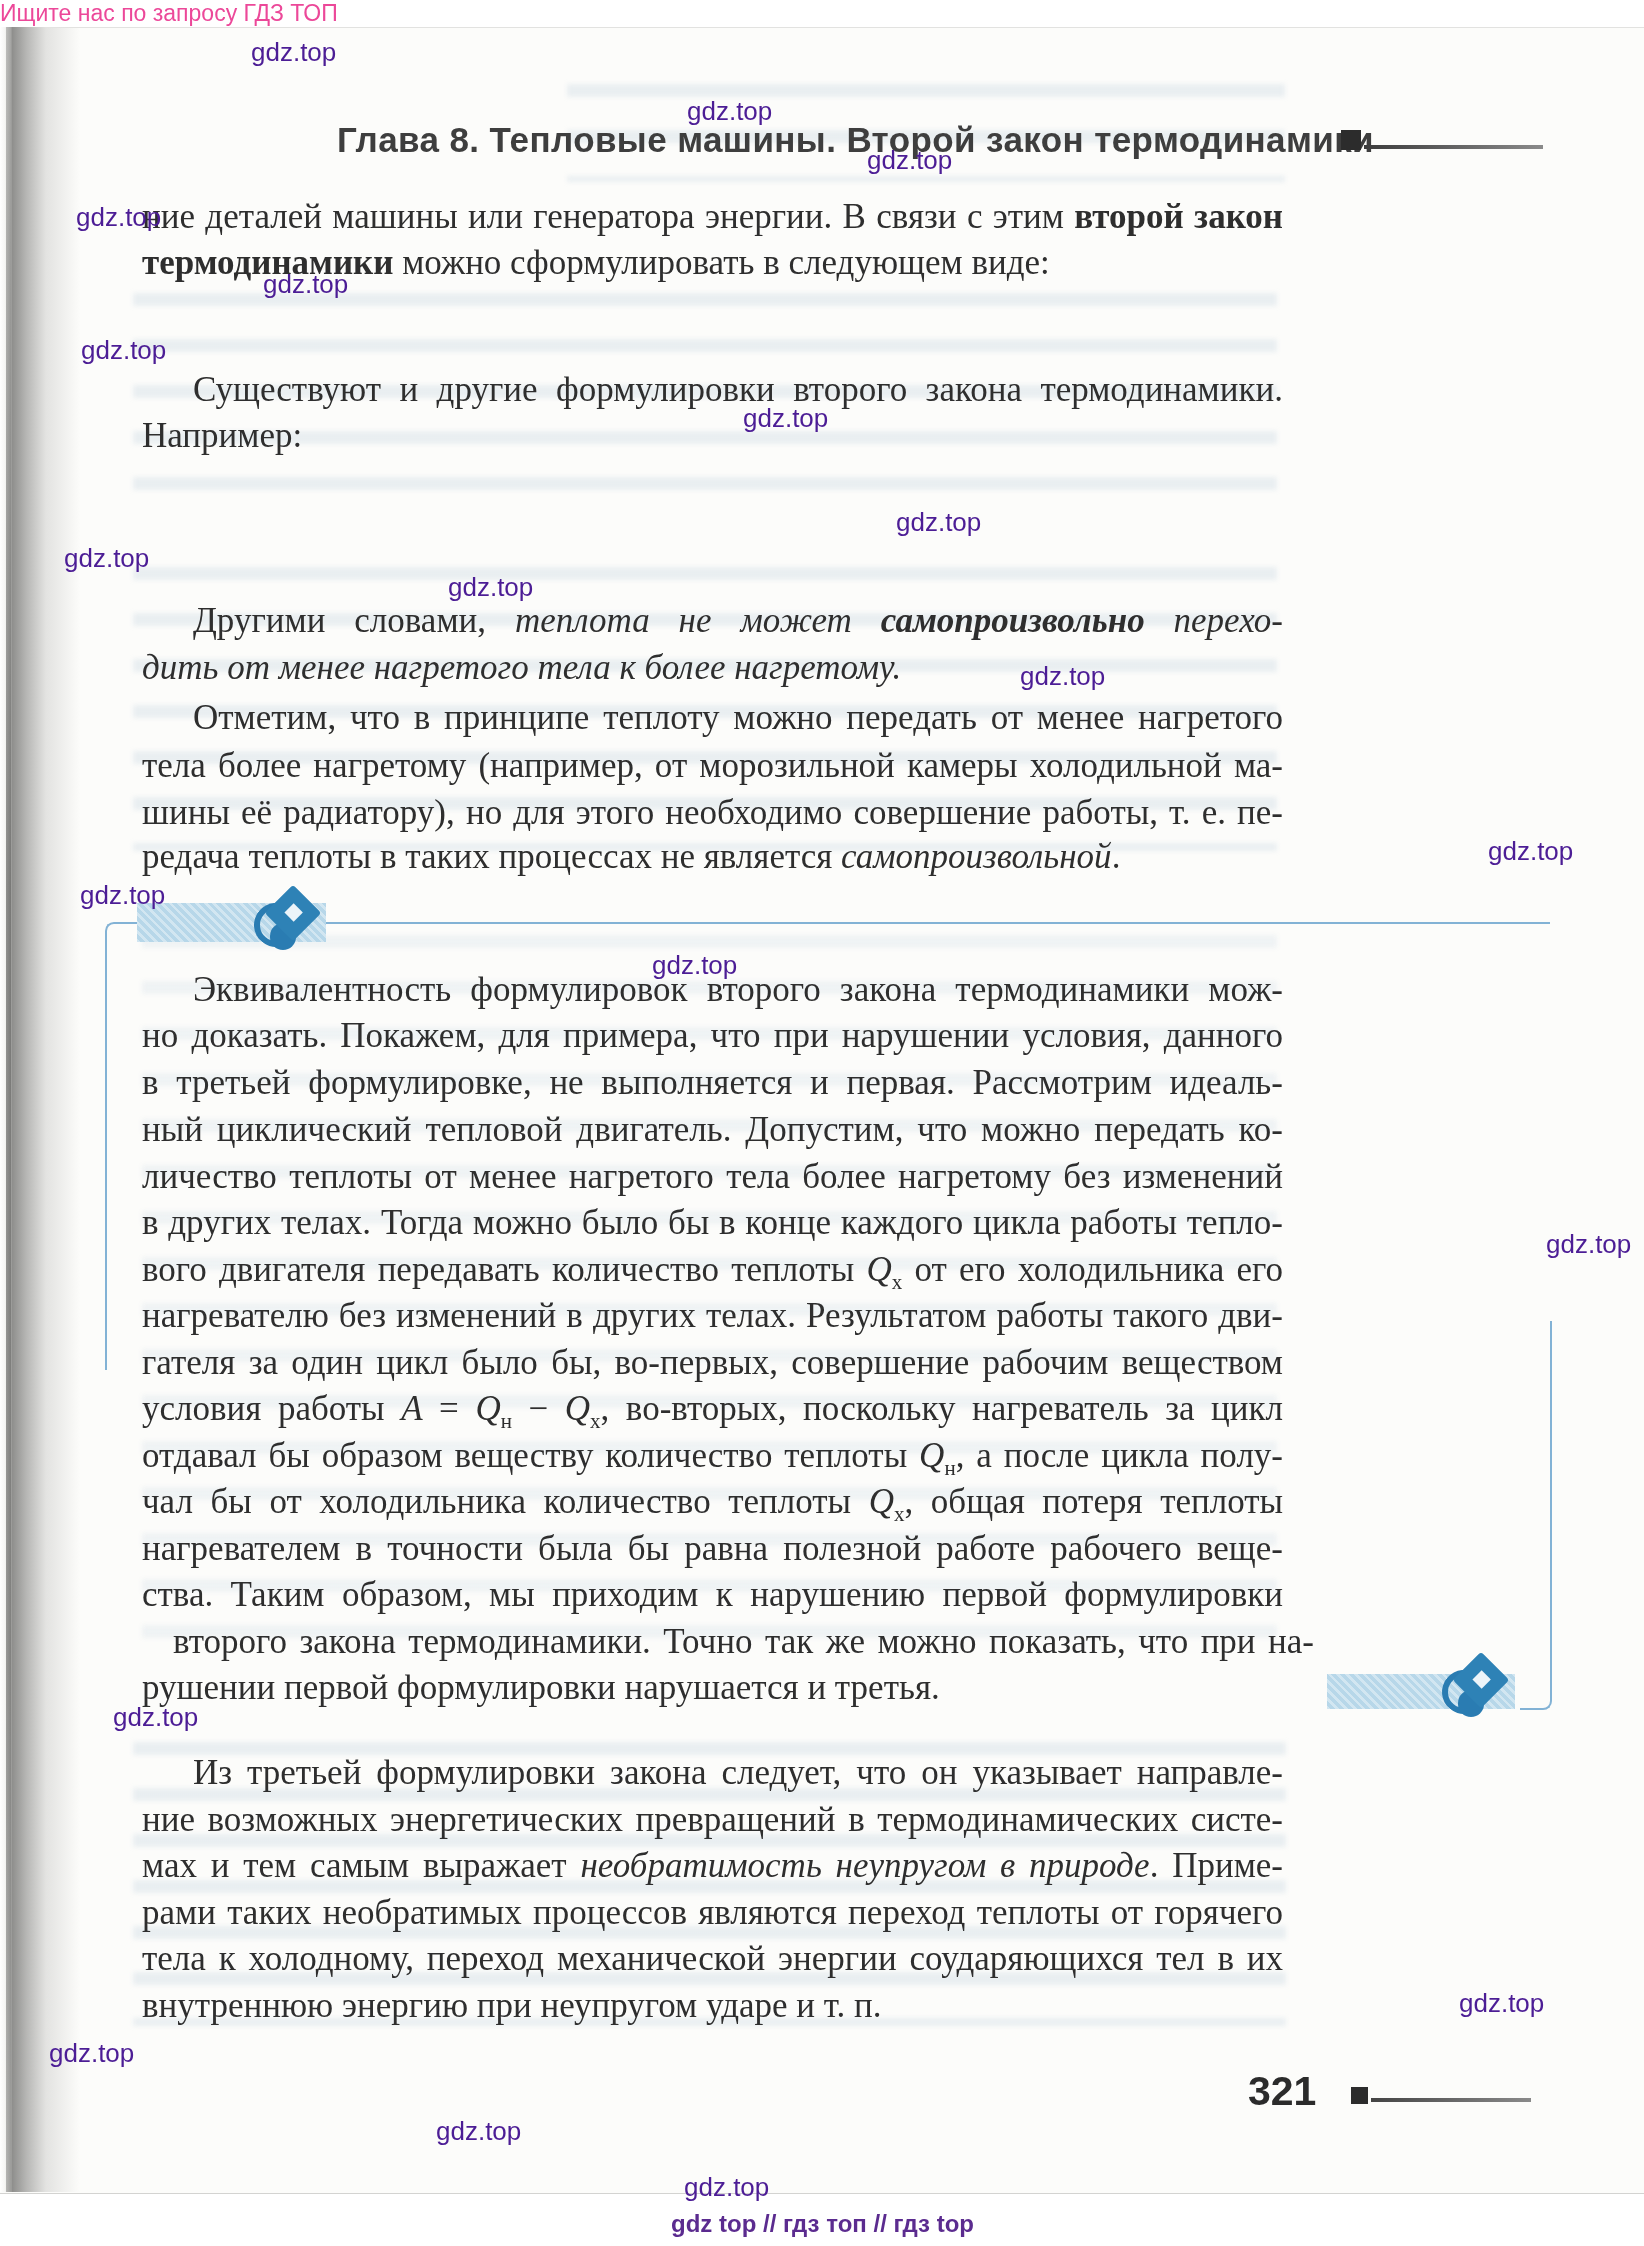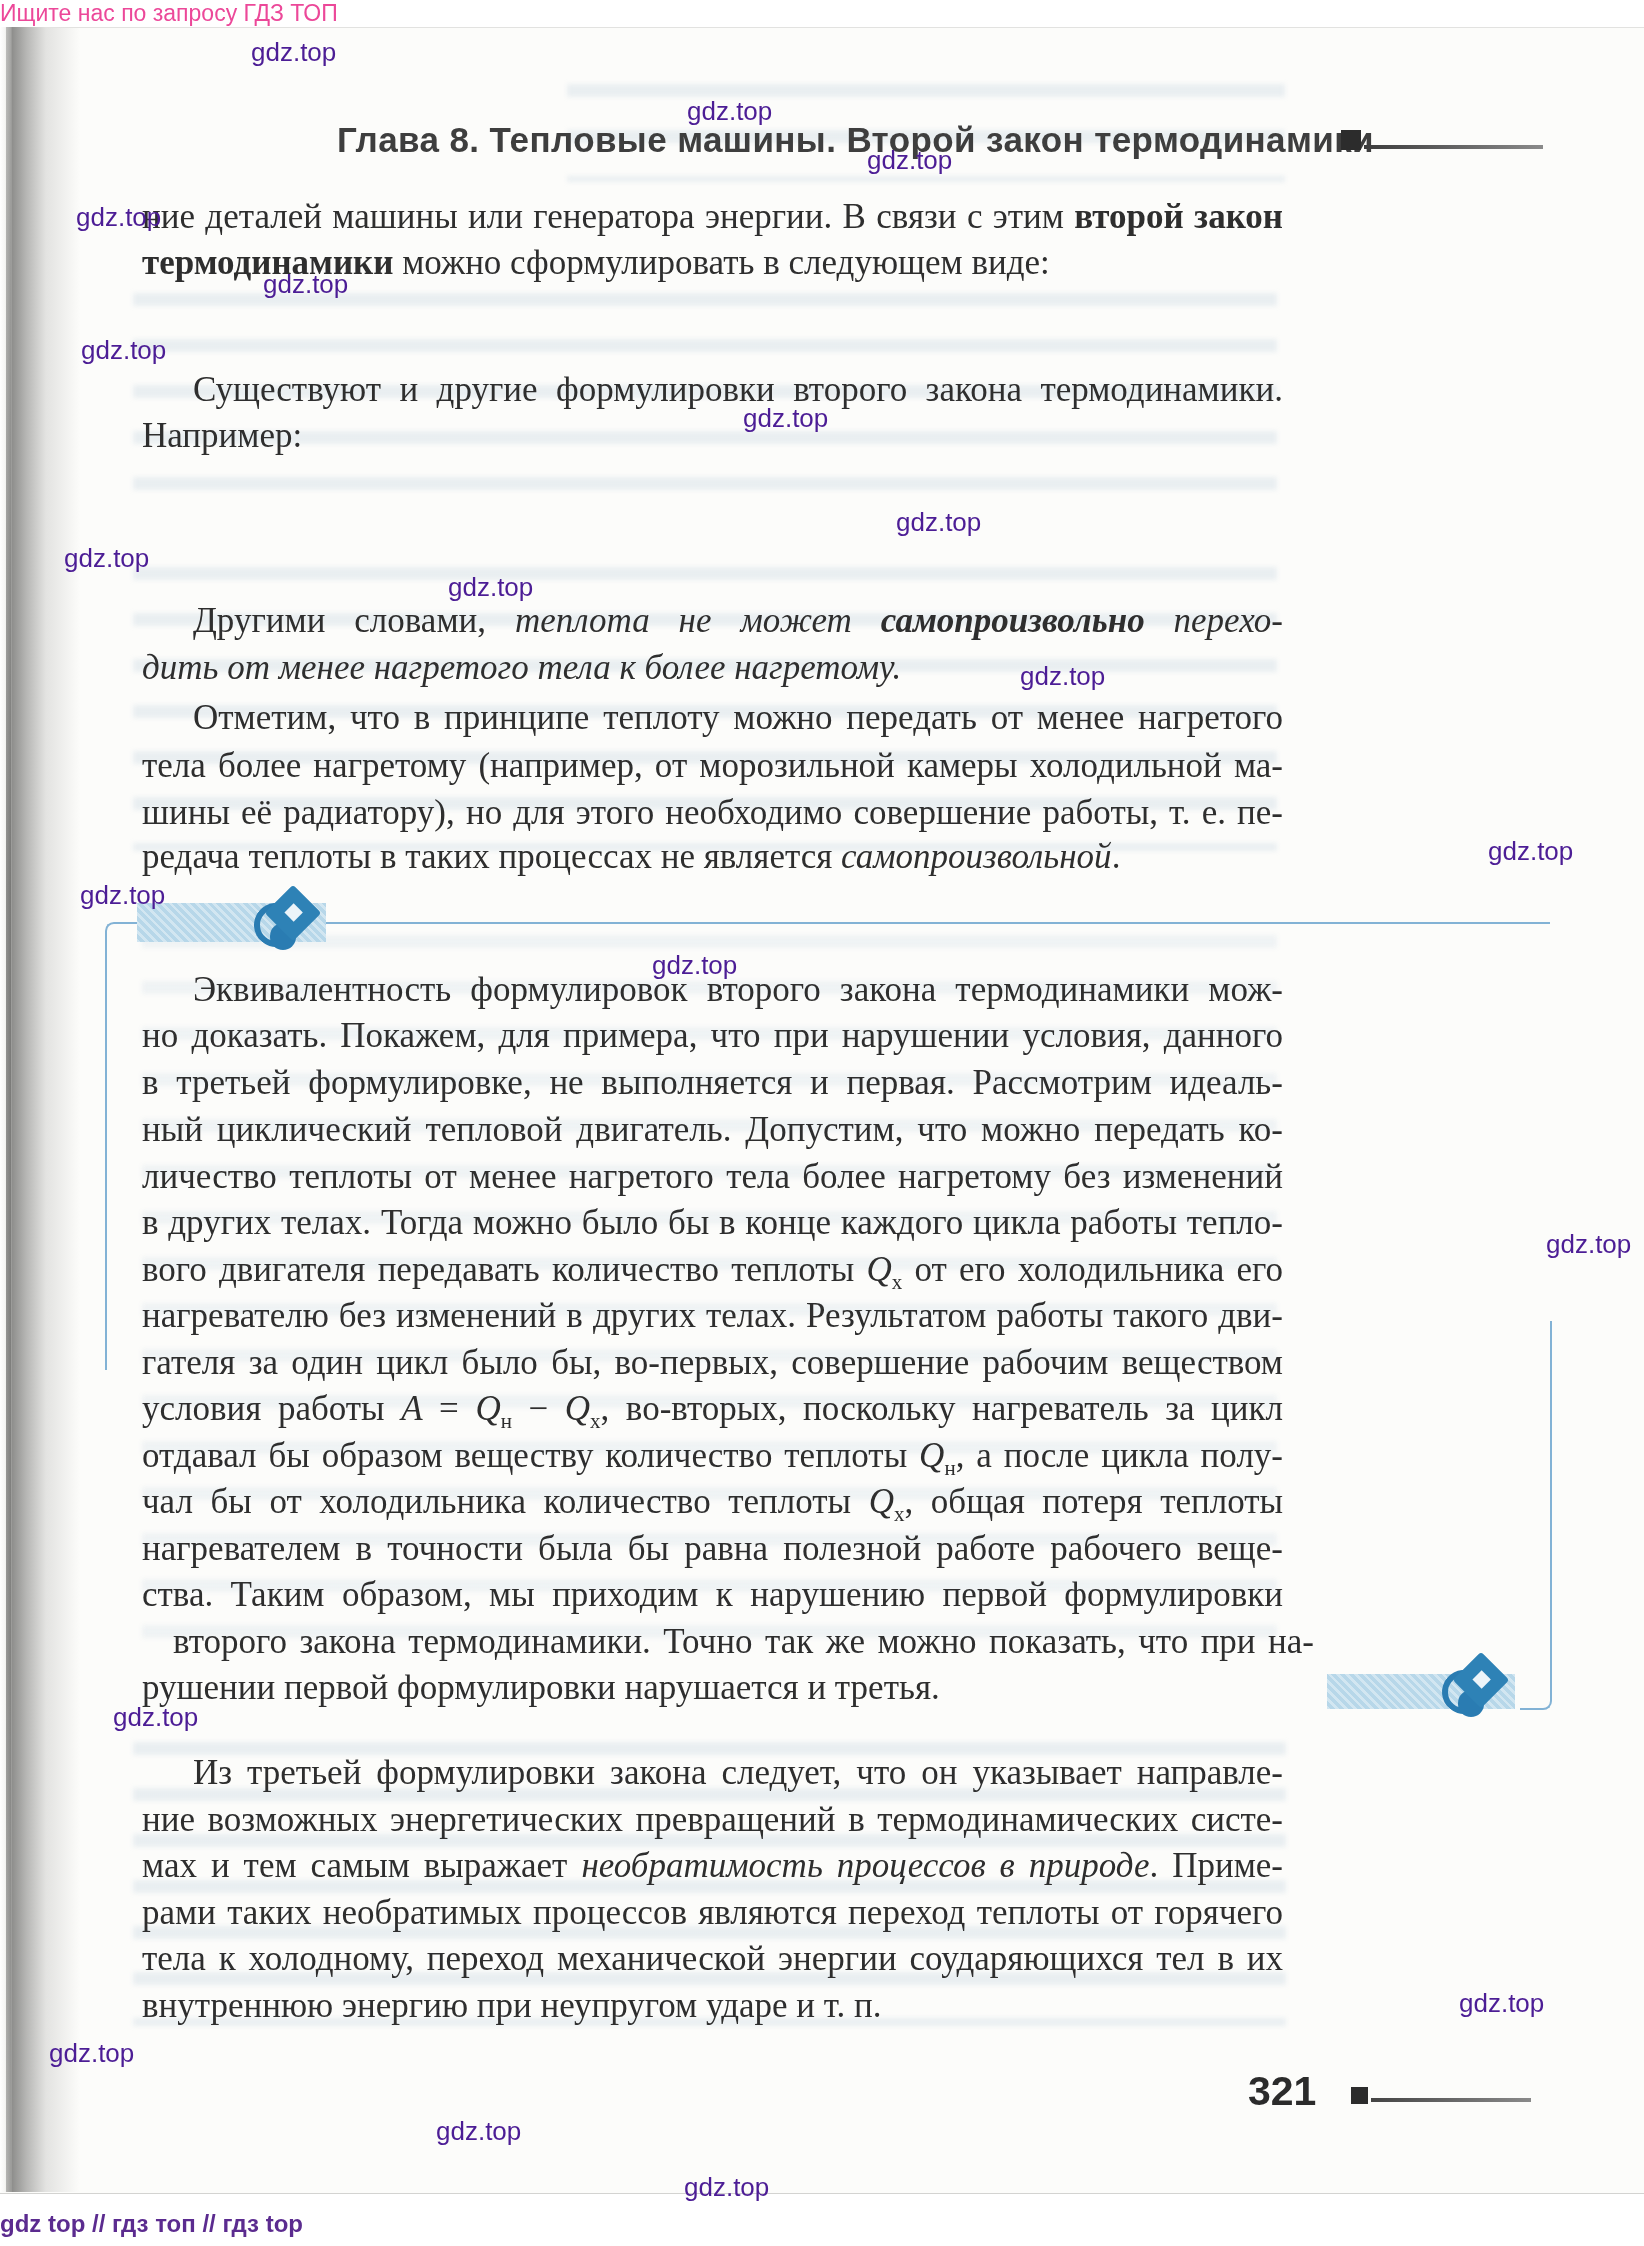--- a/index.html
+++ b/index.html
@@ -55,21 +55,21 @@
   
   .page-num{position:absolute;left:1248px;top:2068px;font-family:"Liberation Sans", sans-serif;
       font-weight:bold;font-size:41px;color:#2b2b2b;}
   .pn-square{position:absolute;left:1351px;top:2087px;width:17px;height:17px;background:#2c2c2c;}
   .pn-line{position:absolute;left:1371px;top:2098px;width:160px;height:3.5px;
       background:linear-gradient(to right,#444444,#8a8a8a);}
   
   .wm{position:absolute;font-family:"Liberation Sans", sans-serif;font-weight:500;font-size:26px;
       color:#4c1d95;white-space:nowrap;}
   
-  .footer{position:absolute;left:0;top:2210px;width:100%;text-align:left;
+  .footer{position:absolute;left:0;top:2210px;width:100%;text-align:center;
       font-family:"Liberation Sans", sans-serif;font-weight:600;font-size:24px;color:#5b2b8f;}
 </style>
 </head>
 <body>
 
 <div class="screen">
 
   <div class="banner">Ищите нас по запросу ГДЗ ТОП</div>
 
   <div class="page"></div>
@@ -134,21 +134,21 @@
   <div class="ln" style="top:1386px;"><span class="seg-r">условия работы </span><span class="seg-i">A</span><span class="seg-r"> = </span><span class="seg-i">Q</span><span class="seg-sub">н</span><span class="seg-r"> − </span><span class="seg-i">Q</span><span class="seg-sub">х</span><span class="seg-r">, во-вторых, поскольку нагреватель за цикл</span></div>
   <div class="ln" style="top:1433px;"><span class="seg-r">отдавал бы образом веществу количество теплоты </span><span class="seg-i">Q</span><span class="seg-sub">н</span><span class="seg-r">, а после цикла полу-</span></div>
   <div class="ln" style="top:1479px;"><span class="seg-r">чал бы от холодильника количество теплоты </span><span class="seg-i">Q</span><span class="seg-sub">х</span><span class="seg-r">, общая потеря теплоты</span></div>
   <div class="ln" style="top:1526px;">нагревателем в точности была бы равна полезной работе рабочего веще-</div>
   <div class="ln" style="top:1572px;">ства. Таким образом, мы приходим к нарушению первой формулировки</div>
   <div class="ln" style="top:1619px;margin-left:31px;">второго закона термодинамики. Точно так же можно показать, что при на-</div>
   <div class="ln short" style="top:1665px;">рушении первой формулировки нарушается и третья.</div>
 
   <div class="ln first" style="top:1750px;">Из третьей формулировки закона следует, что он указывает направле-</div>
   <div class="ln" style="top:1797px;">ние возможных энергетических превращений в термодинамических систе-</div>
-  <div class="ln" style="top:1843px;"><span class="seg-r">мах и тем самым выражает </span><span class="seg-i">необратимость процессов в природе</span><span class="seg-r">. Приме-</span></div>
+  <div class="ln" style="top:1843px;"><span class="seg-r">мах и тем самым выражает </span><span class="seg-i">необратимость неупругом в природе</span><span class="seg-r">. Приме-</span></div>
   <div class="ln" style="top:1890px;">рами таких необратимых процессов являются переход теплоты от горячего</div>
   <div class="ln" style="top:1936px;">тела к холодному, переход механической энергии соударяющихся тел в их</div>
   <div class="ln short" style="top:1983px;">внутреннюю энергию при неупругом ударе и т. п.</div>
 
   <div class="page-num">321</div>
   <div class="pn-square"></div>
   <div class="pn-line"></div>
 
   <div id="wm-layer">
       <span class="wm" style="left: 251px; top: 37px;">gdz.top</span>

